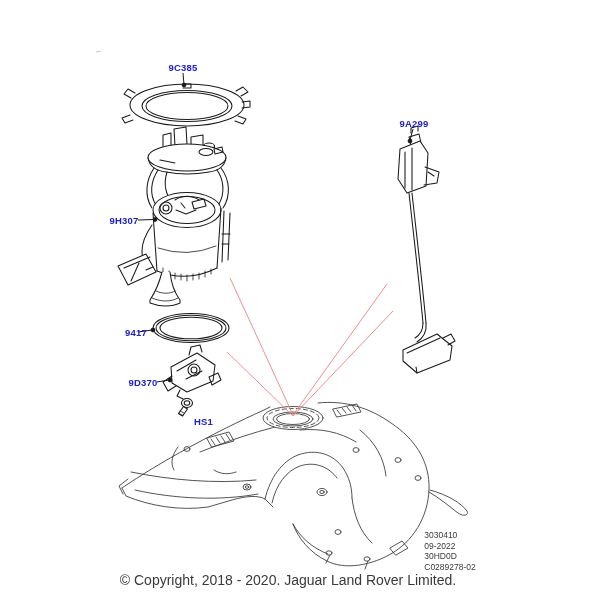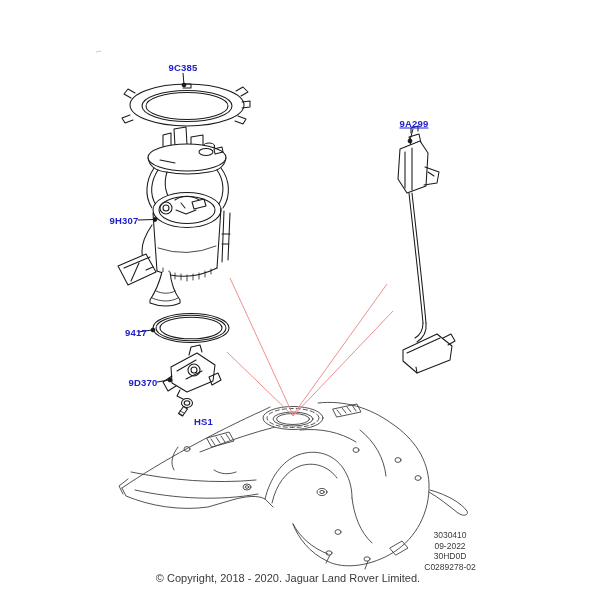--- a/index.html
+++ b/index.html
@@ -8,26 +8,26 @@
     font-family:"Liberation Sans",sans-serif;overflow:hidden;
   }
   svg.art{position:absolute;left:0;top:0;}
   .callout{
     position:absolute;transform:translate(-50%,-50%);
     color:#2020cc;font-size:9.5px;font-weight:bold;letter-spacing:.2px;
     white-space:nowrap;cursor:pointer;
   }
   .ref-block{
     position:absolute;left:450px;top:530px;transform:translateX(-50%);
-    text-align:center;font-size:8.5px;line-height:10.6px;color:#3a3a3a;
+    font-size:8.5px;line-height:10.6px;color:#3a3a3a;
     white-space:nowrap;
   }
   .copyright{
     position:absolute;left:288px;top:572px;transform:translateX(-50%);
-    font-size:11px;color:#3a3a3a;white-space:nowrap;
+    font-size:14px;color:#3a3a3a;white-space:nowrap;
   }
 </style>
 </head>
 <body>
 
 <div class="canvas">
 
   <svg class="art" width="600" height="600" viewBox="0 0 600 600">
 
     <path d="M96,52 l5,-1" stroke="#c8c8c8" stroke-width="1" fill="none"></path>
@@ -202,21 +202,21 @@
       <path d="M138,220 L154,219.5" fill="none"></path>
         <circle cx="155" cy="219.5" r="1.9"></circle>
       <path d="M138,332 L152,330" fill="none"></path>
         <circle cx="153" cy="330" r="1.9"></circle>
       <path d="M157,382 L169,380" fill="none"></path>
         <circle cx="170" cy="380" r="1.9"></circle>
     </g>
   </svg>
 
   <div class="callout" style="left:183px;top:67px;">9C385</div>
-  <div class="callout" style="left:414px;top:123px;text-decoration:underline;">9A299</div>
+  <div class="callout" style="left:414px;top:123px;">9A299</div>
   <div class="callout" style="left:124px;top:220px;">9H307</div>
   <div class="callout" style="left:136px;top:332px;">9417</div>
   <div class="callout" style="left:143px;top:382px;">9D370</div>
   <div class="callout" style="left:185px;top:421px;padding-left:37px;">HS1</div>
 
   <div class="ref-block">
     <span style="display:block">3030410</span>
     <span style="display:block">09-2022</span>
     <span style="display:block">30HD0D</span>
     <span style="display:block">C0289278-02</span>

